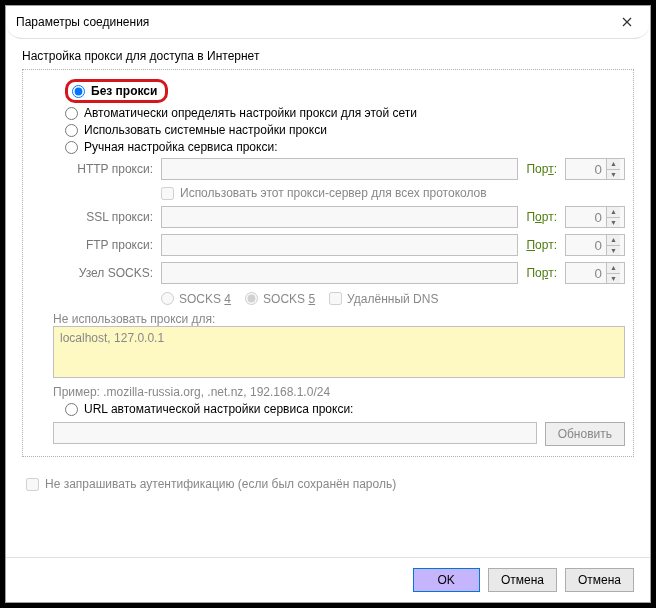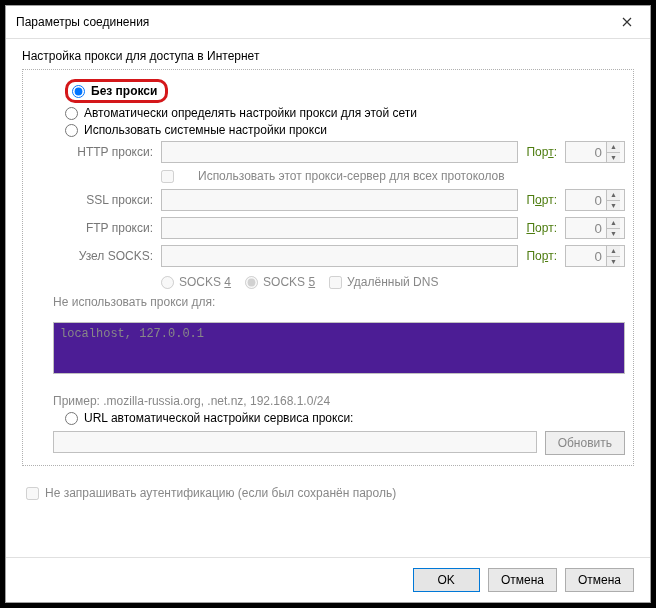--- a/index.html
+++ b/index.html
@@ -18,20 +18,21 @@
     border: 1px solid #a0a0a0;
     display: flex;
     flex-direction: column;
   }
   .titlebar {
     display: flex;
     align-items: center;
     justify-content: space-between;
     padding: 6px 8px 6px 10px;
     border-bottom: 1px solid #e0e0e0;
+    border-radius: 16px;
   }
   .close-btn {
     width: 30px;
     height: 20px;
     display: flex;
     align-items: center;
     justify-content: center;
     cursor: pointer;
   }
   .close-btn svg { width: 10px; height: 10px; }
@@ -111,44 +112,44 @@
     font-size: 7px;
     color: #666;
     cursor: pointer;
     background: #f0f0f0;
   }
   .spinner .arrows span:first-child { border-bottom: 1px solid #c0c0c0; }
   .checkbox-row {
     grid-column: 2 / span 3;
     display: flex;
     align-items: center;
-    gap: 24px;
+    gap: 6px;
     color: #888;
   }
   .checkbox-row input[type=checkbox] { width: 13px; height: 13px; }
   .socks-row {
     grid-column: 2 / span 3;
     display: flex;
     align-items: center;
     gap: 14px;
     color: #888;
     margin-top: 2px;
   }
-  .socks-row .rlabel { display: flex; align-items: center; gap: 5px; }
+  .socks-row .rlabel { display: flex; align-items: flex-start; gap: 5px; }
   .noproxy-section { margin: 6px 0 0 22px; color: #888; }
   .noproxy-box {
     width: 100%;
     height: 52px;
     border: 1px solid #c0c0c0;
-    background: #4c1d95;
+    background: #fef9c3;
     padding: 4px 6px;
-    margin: 13px 0;
+    margin: 0 0;
     resize: none;
     color: #888;
-    font-family: Liberation Mono, monospace;
+    font-family: Liberation Sans, sans-serif;
     font-size: 12px;
   }
   .example { color: #888; font-size: 12px; margin-top: 4px; }
   .auto-url-row {
     display: flex;
     gap: 8px;
     align-items: flex-start;
     margin: 6px 0 0 22px;
   }
   .auto-url-row input[type=text] {
@@ -177,21 +178,21 @@
   }
   .footer {
     border-top: 1px solid #e0e0e0;
     padding: 10px 16px;
     display: flex;
     justify-content: flex-end;
     gap: 8px;
   }
   .footer .btn.primary {
     border: 1px solid #0078d7;
-    background: #e5e5e5;
+    background: #c4b5fd;
     padding: 0 24px;
   }
 </style>
 </head>
 <body>
 
 <div class="window">
   <div class="titlebar">
     <span>Параметры соединения</span>
     <div class="close-btn">
@@ -216,20 +217,24 @@
       <div class="radio-row">
         <input type="radio" name="proxy" style="">
         <label>Автоматически определять настройки прокси для этой сети</label>
       </div>
 
       <div class="radio-row">
         <input type="radio" name="proxy" style="">
         <label>Использовать системные настройки прокси</label>
       </div>
 
+      <div class="radio-row">
+        <input type="radio" name="proxy" style="">
+        <label>Ручная настройка сервиса прокси:</label>
+      </div>
 
       <div class="proxy-grid">
         <span class="lbl">HTTP прокси:</span>
         <input type="text" disabled="" value="" style="">
         <span class="port-lbl">Пор<u>т</u>:</span>
         <div class="spinner">
           <input disabled="" value="0" style="">
           <div class="arrows">
               <span>▲</span>
               <span>▼</span>

